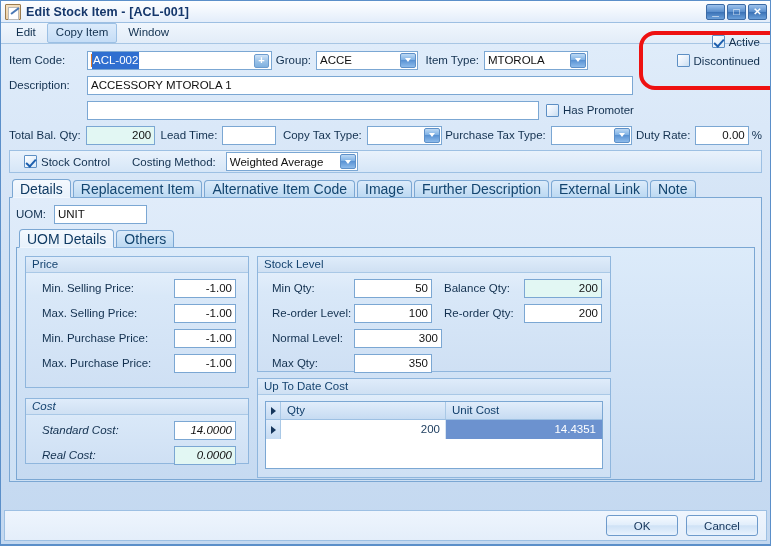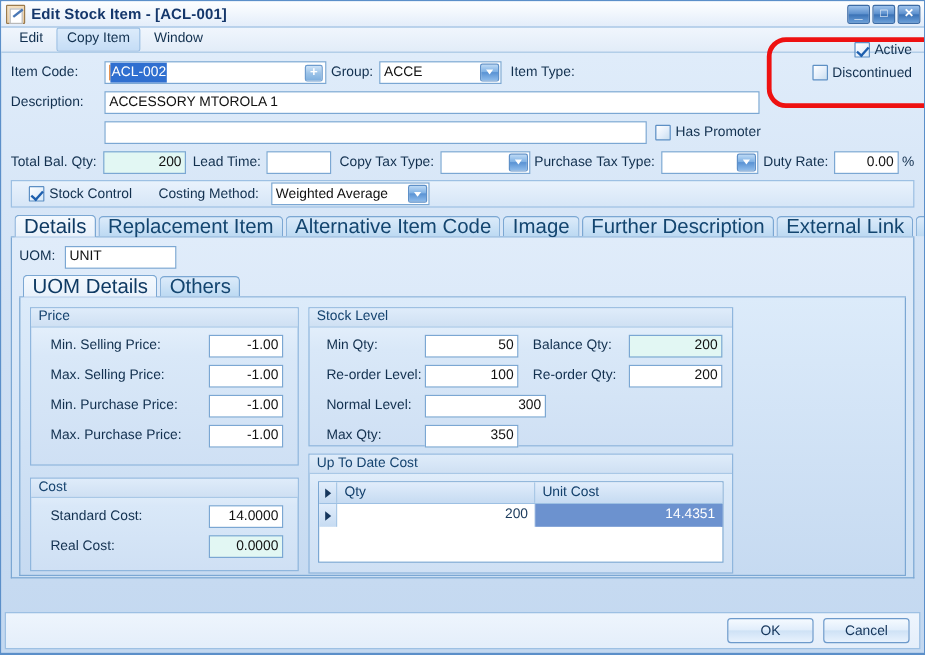--- a/index.html
+++ b/index.html
@@ -185,21 +185,21 @@
   #tabstrip {
     margin: 6px 8px 0 8px;
     display: flex; align-items: flex-end;
     height: 19px;
     border-bottom: 1px solid #7ba7d3;
     padding-left: 3px;
   }
   .tab {
     height: 17px; line-height: 16px;
     padding: 0 7px;
-    font-size: 17px; color: #13456f;
+    font-size: 14px; color: #13456f;
     background: linear-gradient(180deg,#dcebfa 0%, #bcd9f2 100%);
     border: 1px solid #7ba7d3;
     border-bottom: none;
     border-radius: 4px 4px 0 0;
     margin-right: 2px;
     cursor: pointer; white-space: nowrap;
   }
   .tab.active {
     height: 19px; line-height: 18px;
     background: linear-gradient(180deg,#f4f9fe 0%, #e8f1fb 100%);
@@ -357,20 +357,24 @@
         <span class="caret"></span>
           <span class="sel-text">ACL-002</span>
         <div class="lookup-btn">+</div>
       </div>
       <div class="lbl" style="width:44px; text-align:right; padding-right:5px;">Group:</div>
       <div class="combo" style="width:102px">
         <span class="cv">ACCE</span>
         <span class="arrow"></span>
       </div>
       <div class="lbl" style="width:66px; text-align:right; padding-right:5px;">Item Type:</div>
+      <div class="combo" style="width:104px">
+        <span class="cv">MTOROLA</span>
+        <span class="arrow"></span>
+      </div>
     </div>
 
     <div class="row">
       <div class="lbl" style="width:78px">Description:</div>
       <div class="fld" style="width:546px">ACCESSORY MTOROLA 1</div>
     </div>
 
     <div class="row">
       <div class="lbl" style="width:78px"></div>
       <div class="fld" style="width:452px"></div>
@@ -464,21 +468,21 @@
             <div class="lbl" style="width:142px; padding-left:10px;">Min. Purchase Price:</div>
             <div class="fld num" style="width:62px">-1.00</div>
           </div>
           <div class="frow" style="margin-bottom:0">
             <div class="lbl" style="width:142px; padding-left:10px;">Max. Purchase Price:</div>
             <div class="fld num" style="width:62px">-1.00</div>
           </div>
         </div>
       </div>
 
-      <div class="gbox" style="left:8px; top:150px; width:224px; height:78px;">
+      <div class="gbox" style="left:8px; top:150px; width:224px; height:66px;font-style:italic;">
         <div class="cap">Cost</div>
         <div class="gbody">
           <div class="frow">
             <div class="lbl" style="width:142px; padding-left:10px;">Standard Cost:</div>
             <div class="fld num" style="width:62px">14.0000</div>
           </div>
           <div class="frow" style="margin-bottom:0">
             <div class="lbl" style="width:142px; padding-left:10px;">Real Cost:</div>
             <div class="fld num mint" style="width:62px">0.0000</div>
           </div>
@@ -498,21 +502,21 @@
 
           <div class="frow">
             <div class="lbl" style="width:96px; padding-left:14px;">Re-order Level:</div>
             <div class="fld num" style="width:78px">100</div>
             <div class="lbl" style="width:92px; padding-left:12px;">Re-order Qty:</div>
             <div class="fld num" style="width:78px">200</div>
           </div>
 
           <div class="frow">
             <div class="lbl" style="width:96px; padding-left:14px;">Normal Level:</div>
-            <div class="fld num" style="width:101px">300</div>
+            <div class="fld num" style="width:88px">300</div>
           </div>
 
           <div class="frow" style="margin-bottom:0">
             <div class="lbl" style="width:96px; padding-left:14px;">Max Qty:</div>
             <div class="fld num" style="width:78px">350</div>
           </div>
 
         </div>
       </div>
 

